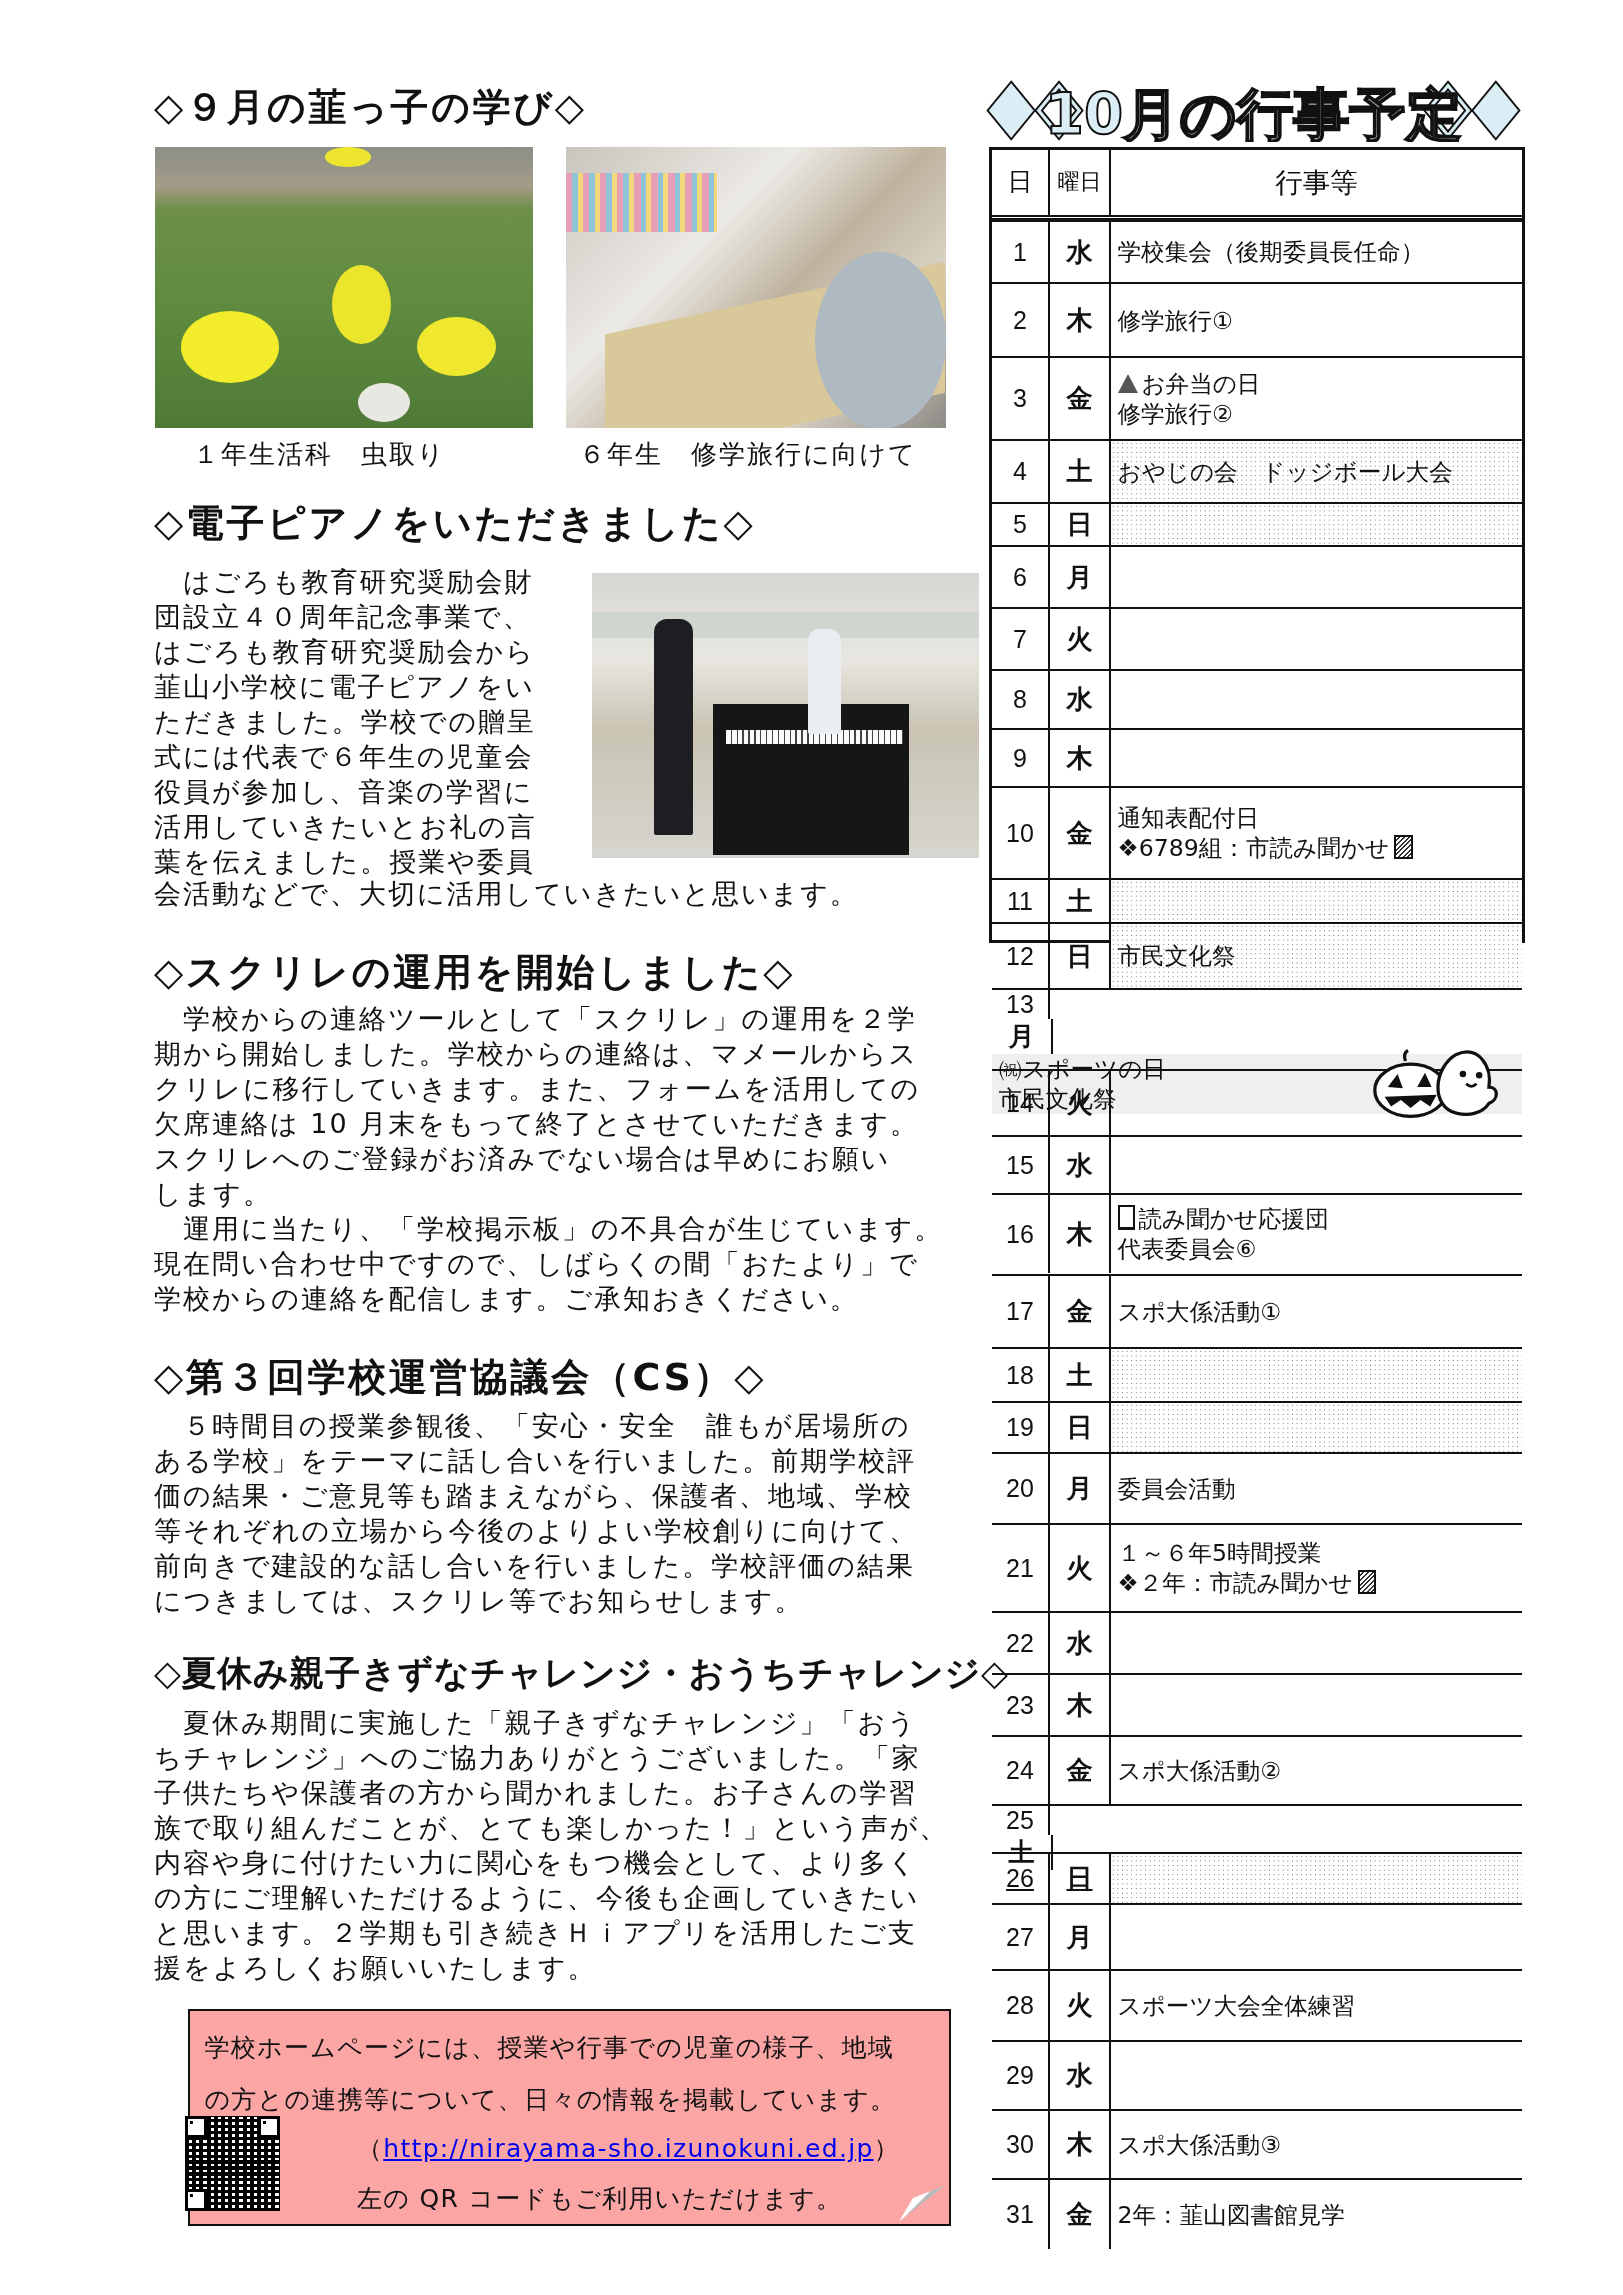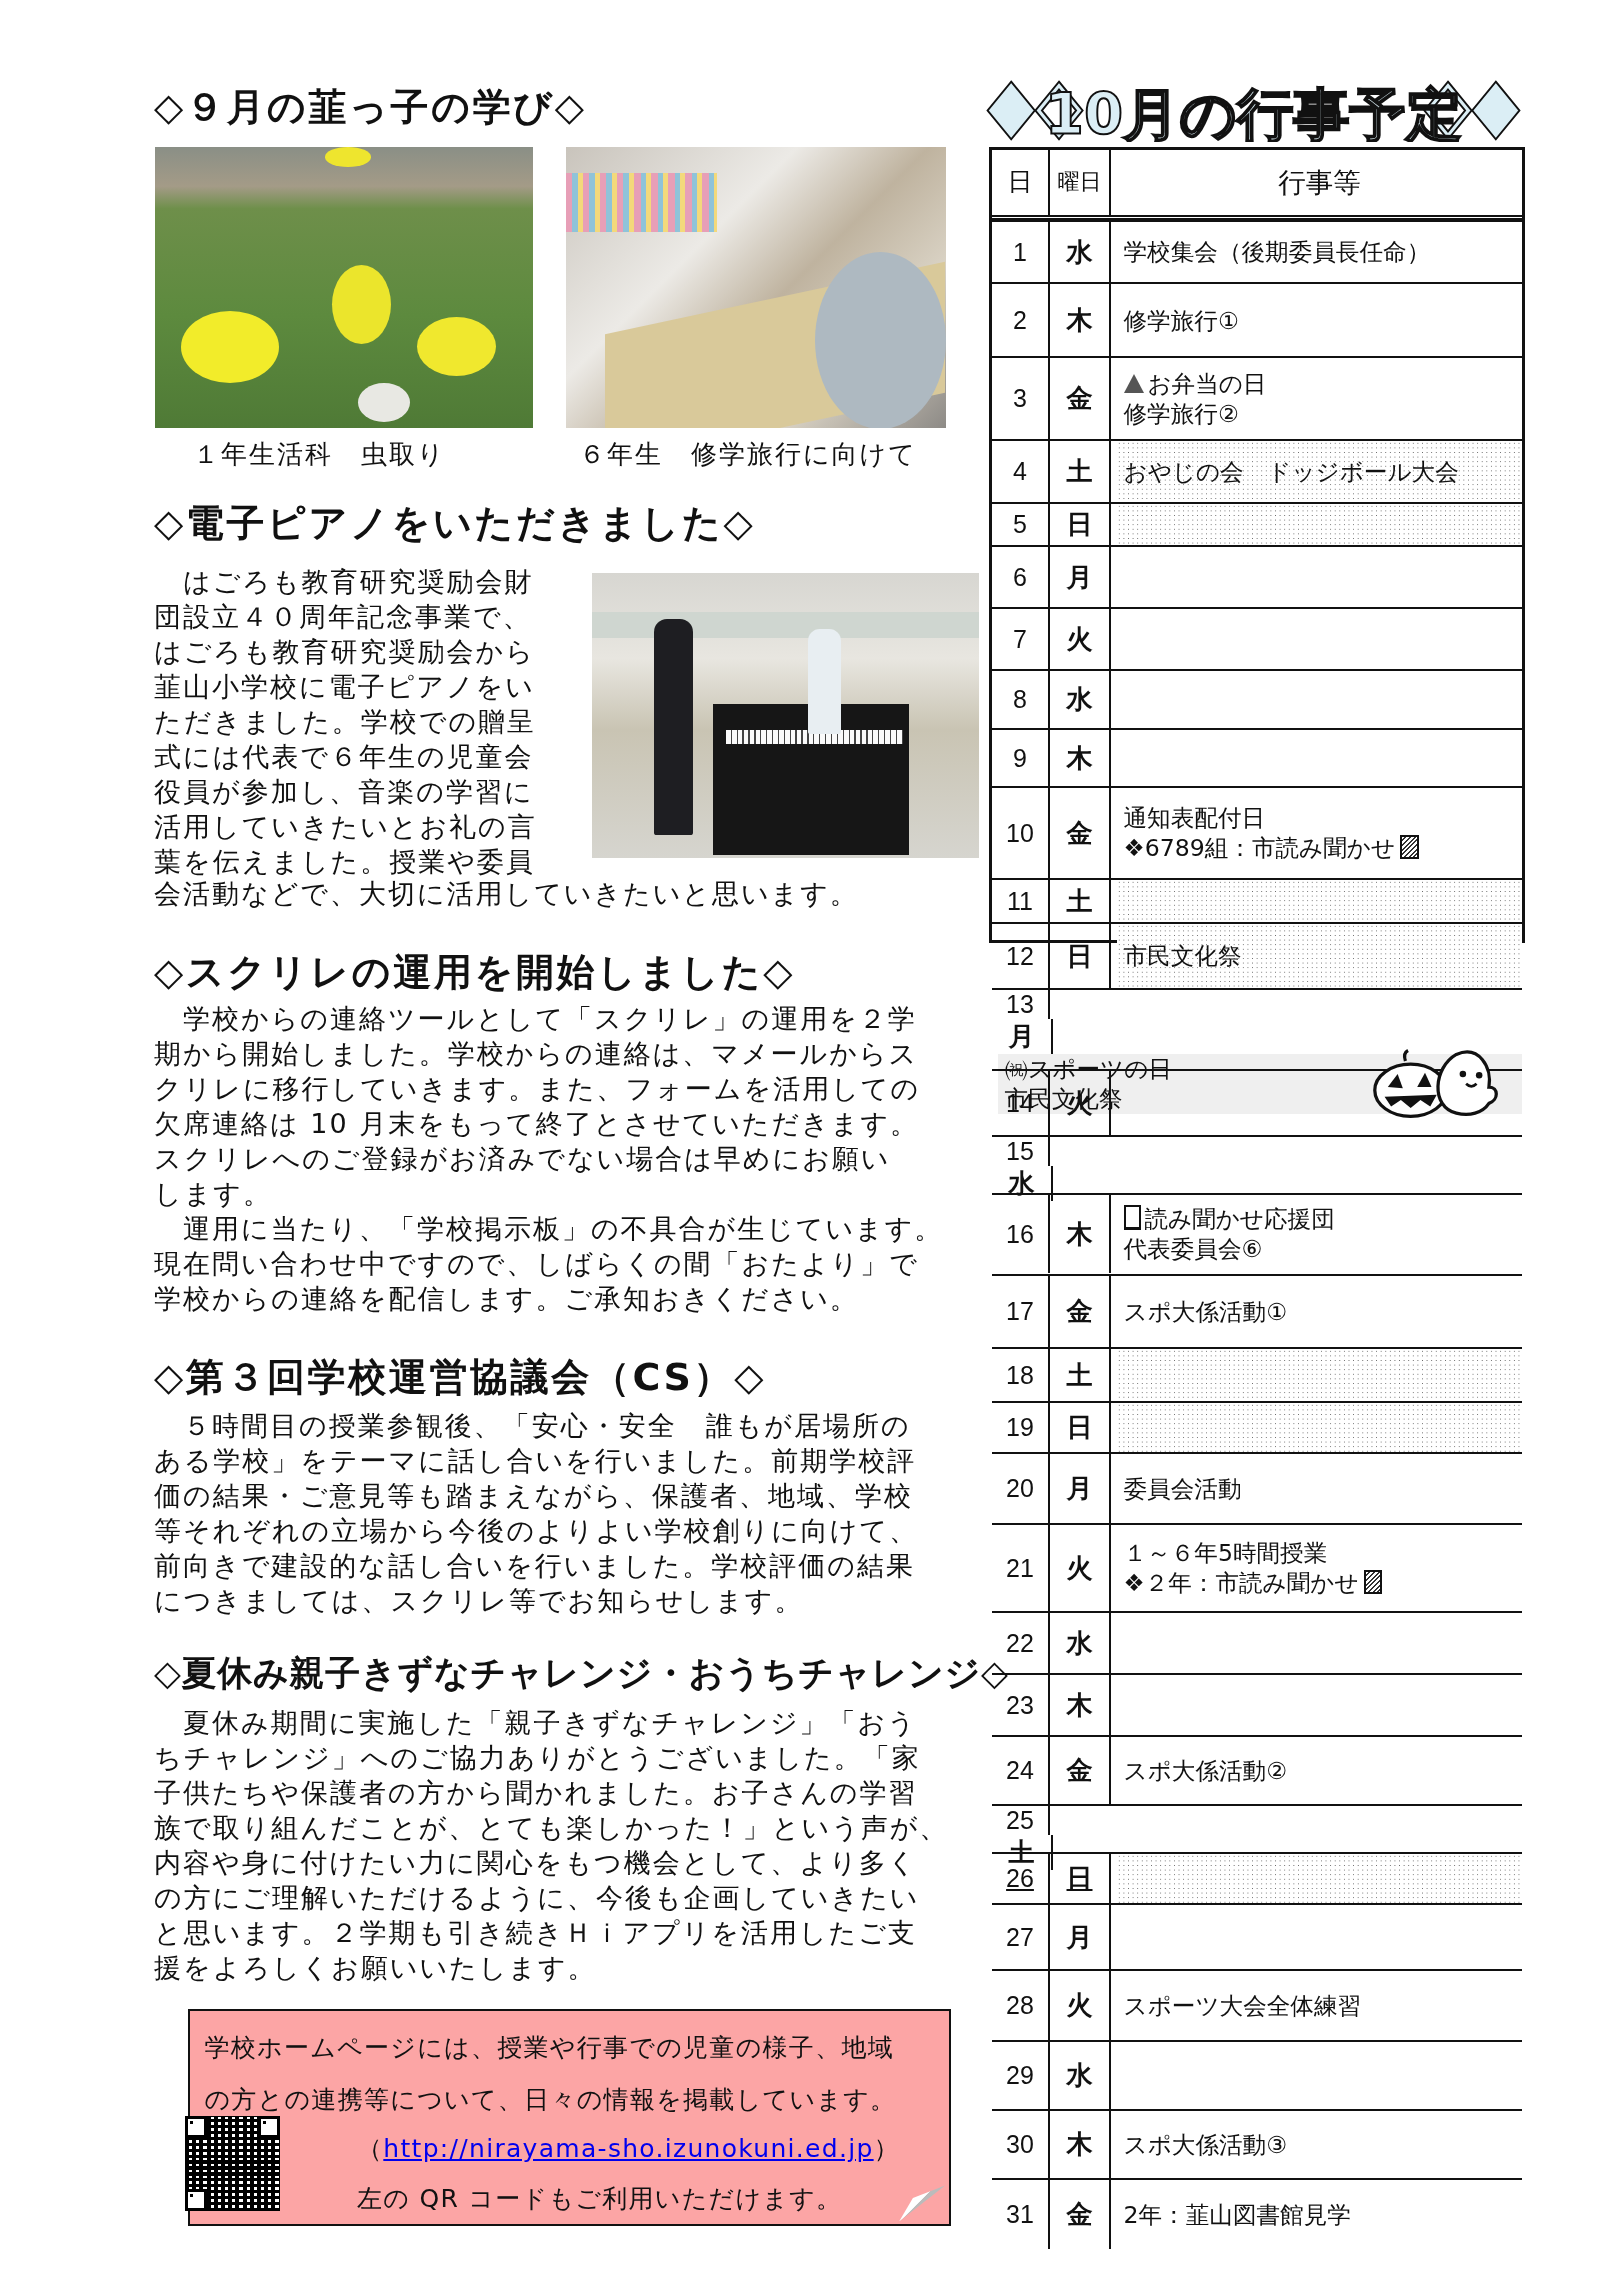--- a/index.html
+++ b/index.html
@@ -15,21 +15,21 @@
   .ph-grass{background:linear-gradient(180deg,#8a8f86 0%,#a49b87 14%,#6e8f4a 22%,#5d8a3e 60%,#4f7a36 100%);}
   .ph-class{background:linear-gradient(135deg,#c9c4bc 0%,#eceae6 35%,#bfb39f 55%,#d9d2c4 75%,#8d8a86 100%);}
   .ph-piano{background:linear-gradient(180deg,#d7d6d1 0%,#e8e6e0 30%,#c9c4b3 55%,#d6d5cf 100%);}
   .blob{position:absolute;border-radius:50%;}
   
   .cal-title{position:absolute;left:985px;top:79px;width:537px;height:63px;}
   .cal{position:absolute;left:989px;top:147px;width:530px;border:3.3px solid #111;border-collapse:collapse;}
   .cal-row{position:absolute;left:0;width:530px;border-top:2px solid #111;display:flex;}
   .cal-row .c-day{width:56px;border-right:2px solid #111;display:flex;align-items:center;justify-content:center;font-size:25px;font-family:"Liberation Sans Narrow","Liberation Sans",sans-serif;}
   .cal-row .c-wd{width:59px;border-right:2px solid #111;display:flex;align-items:center;justify-content:center;font-size:26px;font-weight:bold;}
-  .cal-row .c-ev{flex:1;display:flex;flex-direction:column;justify-content:center;padding-left:6.5px;font-size:23.6px;line-height:30px;margin-left:6px;}
+  .cal-row .c-ev{flex:1;display:flex;flex-direction:column;justify-content:center;padding-left:6.5px;font-size:23.6px;line-height:30px;}
   .dots{background-color:#fff;background-image:radial-gradient(#666 0.9px,transparent 0.9px);background-size:4.6px 4.6px;}
   .gray{background:#efefef;}
   .hdr .c-day,.hdr .c-wd{font-weight:normal;}
   .hdr .c-ev{align-items:center;padding-left:0;font-size:27.5px;}
   .hdr .c-wd{font-size:22px;}
   .book-icon{display:inline-block;width:14.4px;height:19.6px;border:2px solid #111;vertical-align:-2.6px;margin-left:5.2px;background:repeating-linear-gradient(135deg,#fff 0 2px,#333 2px 3.3px);}
   .book-plain{display:inline-block;width:13px;height:19.6px;border:2px solid #111;border-bottom-width:3.9px;vertical-align:-2.6px;margin-right:3.9px;background:#fff;}
   .onigiri{display:inline-block;width:0;height:0;border-left:10.5px solid transparent;border-right:10.5px solid transparent;border-bottom:19.6px solid #555;position:relative;vertical-align:-1.3px;margin-right:3.9px;}
   
   .info-box{position:absolute;left:156px;top:2009px;width:759px;height:213px;border:2.6px solid #111;background:#fca5a5;margin-left:32px;}
@@ -250,21 +250,21 @@
         <path d="M30 85 L40 100 L55 90 L70 102 L85 90 L100 100 L110 82 Z" fill="#111"></path>
         <circle cx="150" cy="50" r="5" fill="#111"></circle>
         <circle cx="175" cy="52" r="5" fill="#111"></circle>
         <path d="M155 65 q8 8 16 0" stroke="#111" stroke-width="4" fill="none"></path>
       </svg></div>
     <div class="cal-row" style="top: 919px; height: 66px; box-sizing: border-box;">
       <div class="c-day">14</div>
       <div class="c-wd">火</div>
       <div class="c-ev"></div>
     </div>
-    <div class="cal-row" style="top: 985px; height: 58px; box-sizing: border-box; flex-direction: column;">
+    <div class="cal-row" style="top: 985px; height: 58px; box-sizing: border-box;">
       <div class="c-day">15</div>
       <div class="c-wd">水</div>
       <div class="c-ev"></div>
     </div>
     <div class="cal-row" style="top: 1043px; height: 80px; box-sizing: border-box;">
       <div class="c-day">16</div>
       <div class="c-wd">木</div>
       <div class="c-ev">
         <div><span class="book-plain"></span><span>読み聞かせ応援団</span></div>
         <div><span>代表委員会⑥</span></div>

